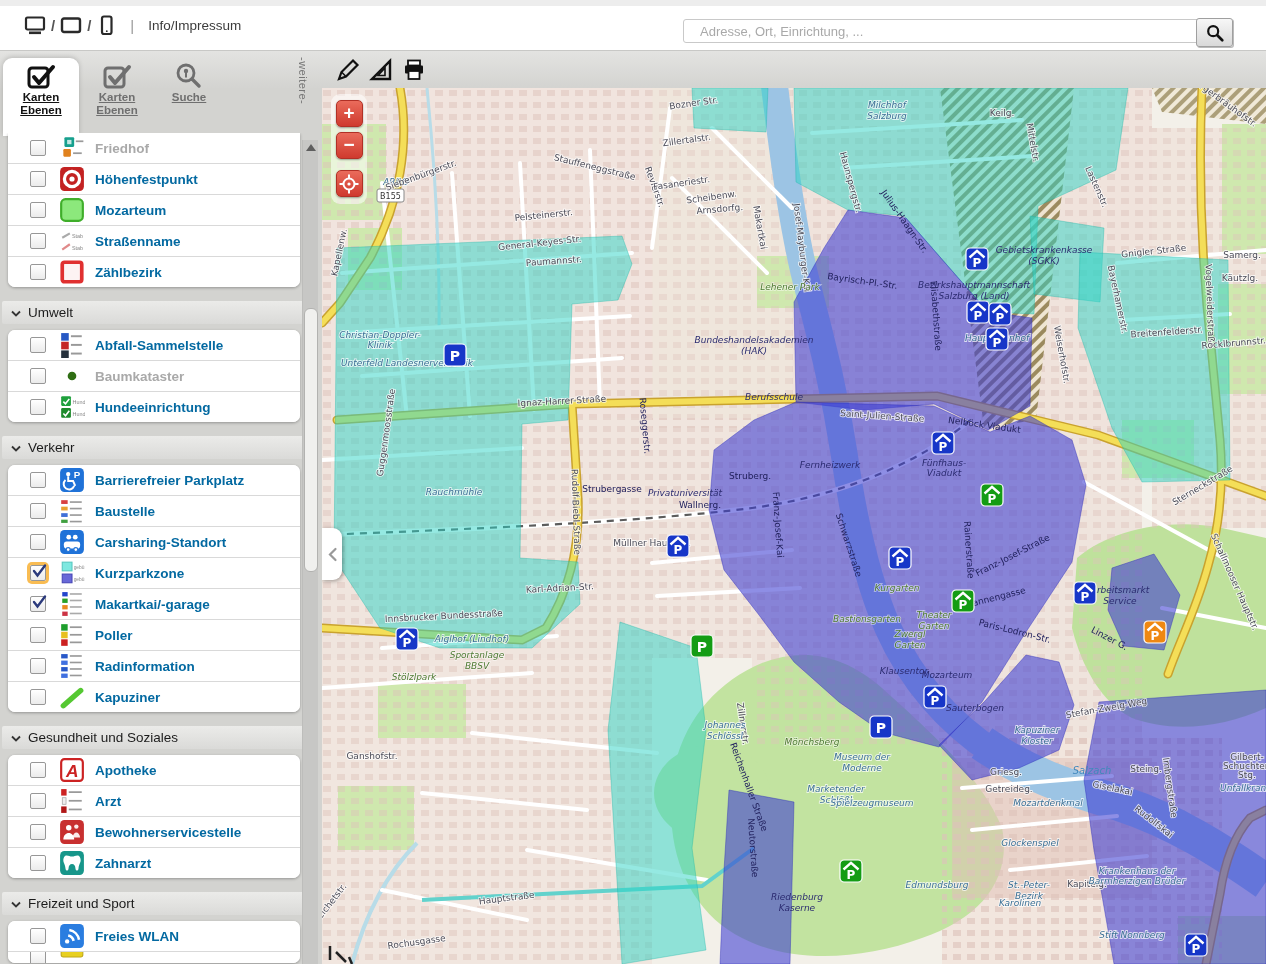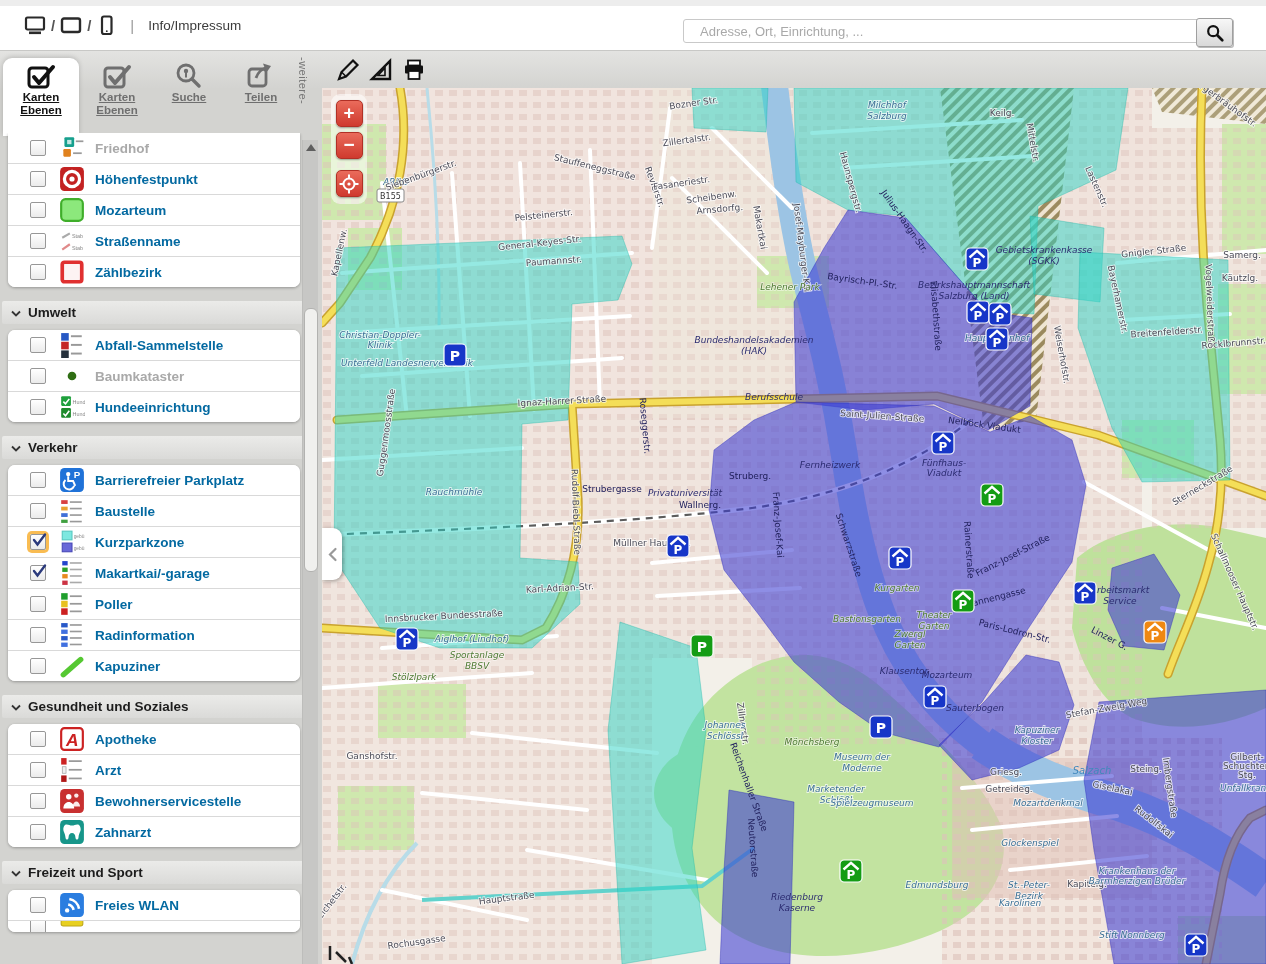--- a/index.html
+++ b/index.html
@@ -32,21 +32,21 @@
   #weitere{position:absolute;left:297px;top:57px;height:78px;writing-mode:vertical-rl;
     font-size:11px;color:#767676;letter-spacing:.5px;}
   #tools{position:absolute;left:336px;top:58px;display:flex;gap:9px;align-items:center;}
   #tools .tool{width:24px;height:24px;}
 
   
   #sidebar{position:absolute;left:0;top:133px;width:322px;height:831px;overflow:hidden;}
   .panel{margin:0 22px 0 8px;background:#fff;border-radius:7px;box-shadow:0 1px 3px rgba(0,0,0,.3);overflow:hidden;}
   .panel.first{border-radius:0 0 7px 7px;}
   .sec{margin:14px 12px 6px 2px;height:23px;background:linear-gradient(#ebebe9,#dadad8);
-    display:flex;align-items:center;font-weight:bold;font-size:13.5px;color:#1c1c1c;padding-left:9px;gap:7px;border-radius:2px;}
+    display:flex;align-items:center;font-weight:normal;font-size:13.5px;color:#1c1c1c;padding-left:9px;gap:7px;border-radius:2px;}
   .row{height:30px;display:flex;align-items:center;border-bottom:1px solid #d9d9d9;padding-left:22px;background:#fff;}
   .row:last-child{border-bottom:none;}
   .row.cut{height:11px;overflow:hidden;}
   .cb{width:14px;height:14px;border:1px solid #979797;background:linear-gradient(#fff,#ebebeb);
     border-radius:2px;margin-right:13px;position:relative;flex:none;}
   .cb svg{position:absolute;left:0;top:-3px;}
   .cb.hl{box-shadow:0 0 0 3px rgba(248,176,52,.85);}
   .ic{width:26px;height:26px;margin-right:10px;flex:none;display:flex;align-items:center;justify-content:center;}
   .ic svg{display:block;}
   .lbl{font-size:13.5px;font-weight:bold;color:#0369a1;white-space:nowrap;}
@@ -142,30 +142,20 @@
         <span class="tabic"><svg width="30" height="30" viewBox="0 0 30 30">
             <circle cx="12" cy="12" r="8" fill="none" stroke="currentColor" stroke-width="2.8"></circle>
             <line x1="18" y1="18" x2="25" y2="25" stroke="currentColor" stroke-width="3.4" stroke-linecap="round"></line>
             <circle cx="12" cy="10" r="2.2" fill="currentColor"></circle>
             <line x1="12" y1="12" x2="12" y2="16.5" stroke="currentColor" stroke-width="2"></line>
           </svg></span>
         <div class="tablbl">
           <div>Suche</div>
         </div>
       </div>
-      <div class="tab" style="left: 228px; width: 66px;">
-        <span class="tabic"><svg width="30" height="30" viewBox="0 0 30 30">
-            <rect x="3" y="8" width="17" height="17" rx="3" fill="none" stroke="currentColor" stroke-width="2.8"></rect>
-            <path d="M10 17C12 11 16 7.5 22 6" fill="none" stroke="currentColor" stroke-width="2.8"></path>
-            <path d="M17 2.5l8 2.5-4.5 6.5z" fill="currentColor"></path>
-          </svg></span>
-        <div class="tablbl">
-          <div>Teilen</div>
-        </div>
-      </div>
     </div>
   <div id="weitere">-weitere-</div>
   <div id="tools">
       <span class="tool" title="Strecke messen"><svg width="24" height="24" viewBox="0 0 24 24">
           <path d="M3 21l2.5-7L17 2.5l4.5 4.5L10 18.5 3 21z" fill="none" stroke="#111" stroke-width="2.2"></path>
           <path d="M5.5 14L10 18.5" stroke="#111" stroke-width="1.6"></path>
         </svg></span>
       <span class="tool" title="Fläche messen"><svg width="24" height="24" viewBox="0 0 24 24">
           <path d="M3 21h18V3z" fill="none" stroke="#111" stroke-width="2.4"></path>
           <path d="M9 17.5h7V10z" fill="none" stroke="#111" stroke-width="1.6"></path>
@@ -307,20 +297,34 @@
               <rect x="10" y="3" width="11" height="1.5" fill="#999"></rect>
               <rect x="2" y="8" width="6" height="3.5" fill="#e8a030"></rect>
               <rect x="10" y="9" width="11" height="1.5" fill="#999"></rect>
               <rect x="2" y="14" width="6" height="3.5" fill="#4070d8"></rect>
               <rect x="10" y="15" width="11" height="1.5" fill="#999"></rect>
               <rect x="2" y="20" width="6" height="3" fill="#40a040"></rect>
               <rect x="10" y="21" width="11" height="1.5" fill="#999"></rect>
             </svg>
           </span>
           <span class="lbl">Baustelle</span>
+        </div>
+        <div class="row">
+          <span class="cb"></span>
+          <span class="ic">
+            <svg width="26" height="26" viewBox="0 0 24 24">
+              <rect x="1" y="1" width="22" height="22" rx="4" fill="#1f72d8"></rect>
+              <circle cx="9" cy="7.5" r="2.2" fill="#fff"></circle>
+              <circle cx="15" cy="7.5" r="2.2" fill="#fff"></circle>
+              <rect x="4.5" y="11.5" width="15" height="6.5" rx="2.6" fill="#fff"></rect>
+              <circle cx="8.5" cy="19" r="1.8" fill="#fff" stroke="#1f72d8"></circle>
+              <circle cx="15.5" cy="19" r="1.8" fill="#fff" stroke="#1f72d8"></circle>
+            </svg>
+          </span>
+          <span class="lbl">Carsharing-Standort</span>
         </div>
         <div class="row">
           <span class="cb hl">
             <svg width="16" height="16" viewBox="0 0 16 16">
               <path d="M3 8l3.5 4.5L14 2.5" stroke="#2b3a7c" stroke-width="2.4" fill="none" stroke-linecap="round"></path>
             </svg>
           </span>
           <span class="ic">
             <svg width="26" height="26" viewBox="0 0 24 24">
               <rect x="3" y="2" width="9" height="8" fill="#7de8e0" stroke="#58c8c0"></rect>

